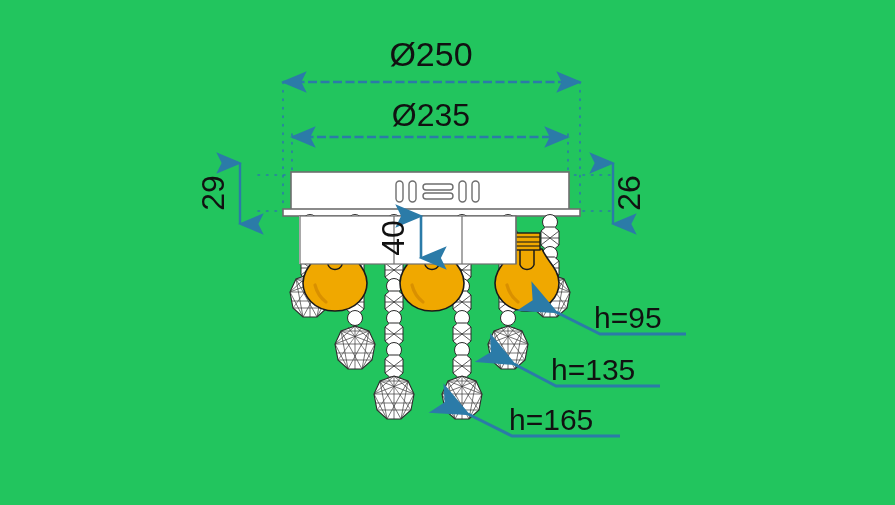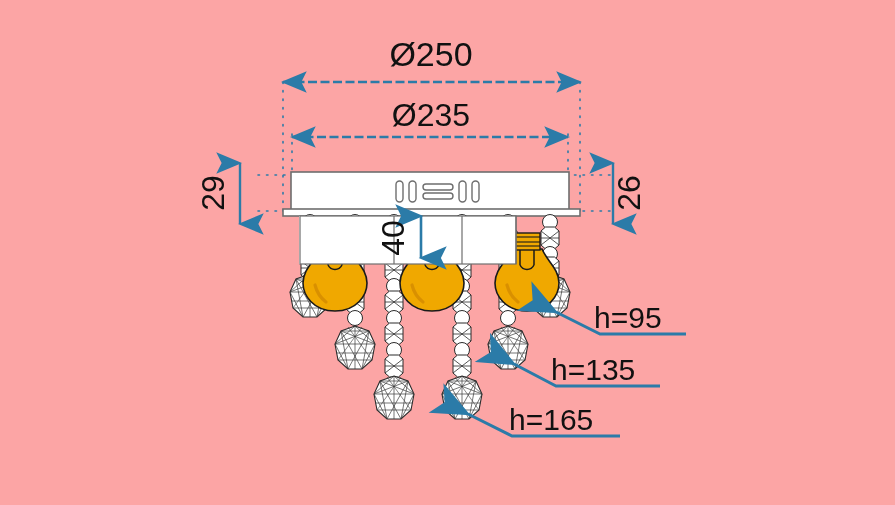--- a/index.html
+++ b/index.html
@@ -1,21 +1,21 @@
 <!DOCTYPE html>
 <html><head>
 <meta charset="utf-8">
 <style>
   html,body{margin:0;padding:0;background:#ffffff;}
   body{
     width:895px;height:505px;overflow:hidden;
     font-family:"Liberation Sans", sans-serif;
     color:#1a1a1a;
   }
-  #stage{position:relative;width:895px;height:505px;background:#fca5a5;}
+  #stage{position:relative;width:895px;height:505px;background:#22c55e;}
   #stage svg{position:absolute;left:0;top:0;}
   .dim-text{
     font-family:"Liberation Sans", sans-serif;
     font-weight:400;
     fill:#111111;
   }
   .dim-250{font-size:34px;}
   .dim-235{font-size:32px;}
   .dim-side{font-size:32px;}
   .dim-40{font-size:32px;}

